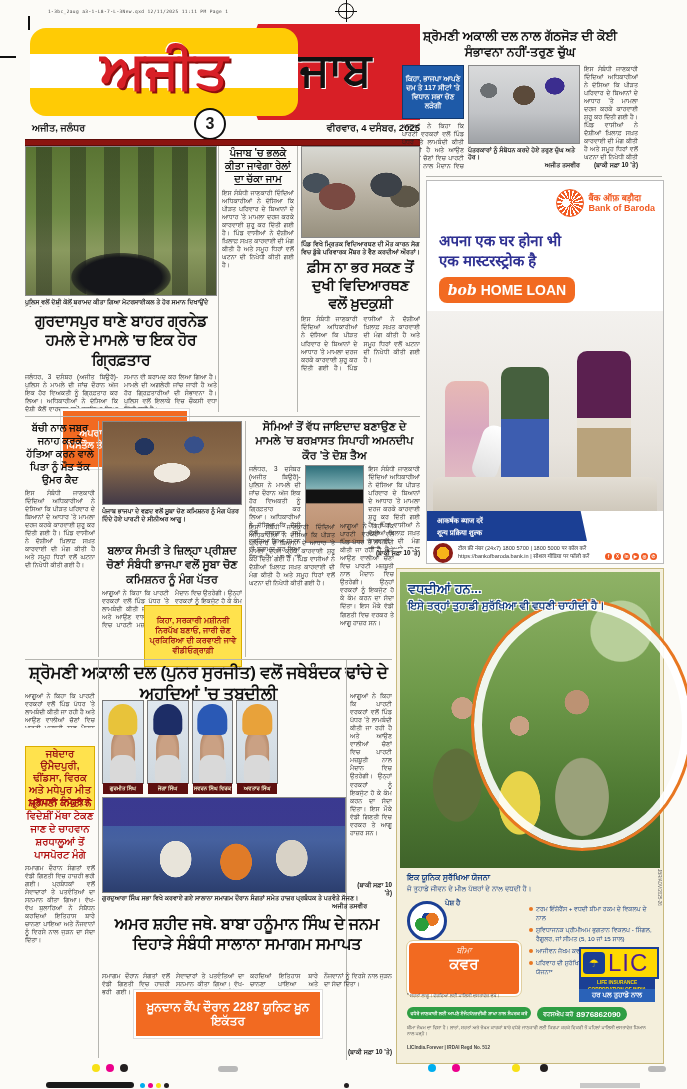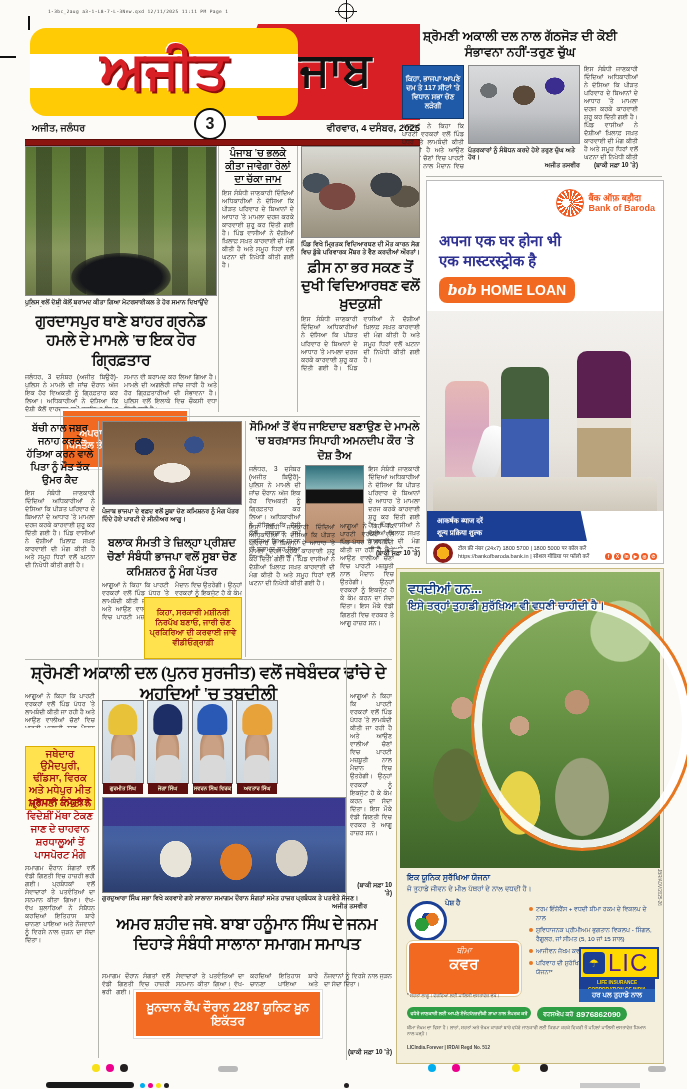--- a/index.html
+++ b/index.html
@@ -12,21 +12,21 @@
   .h-lg{font-weight:bold;font-size:15.5px;line-height:1.25;color:#101010;letter-spacing:-.2px;}
   .h-md{font-weight:bold;font-size:11px;line-height:1.3;color:#101010;}
   .h-sm{font-weight:bold;font-size:10px;line-height:1.3;color:#101010;}
   .h-red{color:#b01111;}
   .u{text-decoration:underline;text-underline-offset:2px;}
   .body-t{font-size:6.3px;line-height:1.28;text-align:justify;color:#222;}
   .c2{column-count:2;column-gap:6px;}
   .c4{column-count:4;column-gap:6px;}
   .cap{font-weight:bold;font-size:6.3px;line-height:1.2;color:#111;}
   .cont{font-weight:bold;font-size:6.3px;text-align:right;color:#111;}
-  .ctr{text-align:center;font-family:Liberation Serif, serif;}
+  .ctr{text-align:center;}
   
   .box-orange{background:#f26a21;color:#fff;font-weight:bold;text-align:center;
               border:2px solid #fff;outline:1px solid #ddd;display:flex;align-items:center;justify-content:center;}
   .box-yellow{background:#ffe24d;color:#9c1212;font-weight:bold;text-align:center;
               border:1px solid #dbae00;display:flex;align-items:center;justify-content:center;}
   .box-blue{background:#1e5aa8;color:#fff;font-weight:bold;text-align:center;
             border:1px solid #12396e;display:flex;align-items:center;justify-content:center;}
   
   .vline{width:1px;background:#b5b5b0;}
   .hline{height:1px;background:#b5b5b0;}
@@ -293,21 +293,21 @@
 
   <div class="abs" style="left:25px;top:421px;width:70px;height:236px;">
     <div class="h-sm ctr">ਬੱਚੀ ਨਾਲ ਜਬਰ ਜਨਾਹ ਕਰਕੇ ਹੱਤਿਆ ਕਰਨ ਵਾਲੇ ਪਿਤਾ ਨੂੰ ਮੌਤ ਤੱਕ ਉਮਰ ਕੈਦ</div>
     <div class="body-t" style="margin-top:3px;height:176px;overflow:hidden;">ਇਸ ਸੰਬੰਧੀ ਜਾਣਕਾਰੀ ਦਿੰਦਿਆਂ ਅਧਿਕਾਰੀਆਂ ਨੇ ਦੱਸਿਆ ਕਿ ਪੀੜਤ ਪਰਿਵਾਰ ਦੇ ਬਿਆਨਾਂ ਦੇ ਆਧਾਰ 'ਤੇ ਮਾਮਲਾ ਦਰਜ ਕਰਕੇ ਕਾਰਵਾਈ ਸ਼ੁਰੂ ਕਰ ਦਿੱਤੀ ਗਈ ਹੈ। ਪਿੰਡ ਵਾਸੀਆਂ ਨੇ ਦੋਸ਼ੀਆਂ ਖ਼ਿਲਾਫ਼ ਸਖ਼ਤ ਕਾਰਵਾਈ ਦੀ ਮੰਗ ਕੀਤੀ ਹੈ ਅਤੇ ਸਮੂਹ ਧਿਰਾਂ ਵਲੋਂ ਘਟਨਾ ਦੀ ਨਿਖੇਧੀ ਕੀਤੀ ਗਈ ਹੈ।</div>
   </div>
   <div class="abs vline" style="left:98px;top:421px;height:236px;"></div>
 
   <div class="abs" style="left:102px;top:421px;width:140px;height:236px;">
     <div class="photo ph-bjp" style="height:82px;"></div>
     <div class="cap" style="margin-top:2px;height:16px;overflow:hidden;">ਪੰਜਾਬ ਭਾਜਪਾ ਦੇ ਵਫ਼ਦ ਵਲੋਂ ਸੂਬਾ ਚੋਣ ਕਮਿਸ਼ਨਰ ਨੂੰ ਮੰਗ ਪੱਤਰ ਦਿੰਦੇ ਹੋਏ ਪਾਰਟੀ ਦੇ ਸੀਨੀਅਰ ਆਗੂ।</div>
-    <div class="h-md ctr" style="margin-top:12px;">ਬਲਾਕ ਸੰਮਤੀ ਤੇ ਜ਼ਿਲ੍ਹਾ ਪ੍ਰੀਸ਼ਦ ਚੋਣਾਂ ਸੰਬੰਧੀ ਭਾਜਪਾ ਵਲੋਂ ਸੂਬਾ ਚੋਣ ਕਮਿਸ਼ਨਰ ਨੂੰ ਮੰਗ ਪੱਤਰ</div>
+    <div class="h-md ctr" style="margin-top:20px;">ਬਲਾਕ ਸੰਮਤੀ ਤੇ ਜ਼ਿਲ੍ਹਾ ਪ੍ਰੀਸ਼ਦ ਚੋਣਾਂ ਸੰਬੰਧੀ ਭਾਜਪਾ ਵਲੋਂ ਸੂਬਾ ਚੋਣ ਕਮਿਸ਼ਨਰ ਨੂੰ ਮੰਗ ਪੱਤਰ</div>
     <div style="position:relative;margin-top:3px;height:86px;overflow:hidden;">
       <div class="body-t c2" style="height:100%;">ਆਗੂਆਂ ਨੇ ਕਿਹਾ ਕਿ ਪਾਰਟੀ ਵਰਕਰਾਂ ਵਲੋਂ ਪਿੰਡ ਪੱਧਰ 'ਤੇ ਲਾਮਬੰਦੀ ਕੀਤੀ ਜਾ ਰਹੀ ਹੈ ਅਤੇ ਆਉਣ ਵਾਲੀਆਂ ਚੋਣਾਂ ਵਿਚ ਪਾਰਟੀ ਮਜ਼ਬੂਤੀ ਨਾਲ ਮੈਦਾਨ ਵਿਚ ਉਤਰੇਗੀ। ਉਨ੍ਹਾਂ ਵਰਕਰਾਂ ਨੂੰ ਇਕਜੁੱਟ ਹੋ ਕੇ ਕੰਮ ਕਰਨ ਦਾ ਸੱਦਾ ਦਿੱਤਾ। ਇਸ ਮੌਕੇ ਵੱਡੀ ਗਿਣਤੀ ਵਿਚ ਵਰਕਰ ਤੇ ਆਗੂ ਹਾਜ਼ਰ ਸਨ।</div>
       <div class="abs box-yellow" style="right:0;top:16px;width:92px;height:56px;font-size:8px;padding:2px;">ਕਿਹਾ, ਸਰਕਾਰੀ ਮਸ਼ੀਨਰੀ ਨਿਰਪੱਖ ਬਣਾਓ, ਜਾਰੀ ਚੋਣ ਪ੍ਰਕਿਰਿਆ ਦੀ ਕਰਵਾਈ ਜਾਵੇ ਵੀਡੀਓਗ੍ਰਾਫ਼ੀ</div>
     </div>
   </div>
   <div class="abs vline" style="left:245px;top:421px;height:236px;"></div>
 
   <div class="abs" style="left:249px;top:419px;width:171px;">
     <div class="h-md ctr">ਸੋਮਿਆਂ ਤੋਂ ਵੱਧ ਜਾਇਦਾਦ ਬਣਾਉਣ ਦੇ ਮਾਮਲੇ 'ਚ ਬਰਖ਼ਾਸਤ ਸਿਪਾਹੀ ਅਮਨਦੀਪ ਕੌਰ 'ਤੇ ਦੋਸ਼ ਤੈਅ</div>
     <div style="display:flex;gap:4px;margin-top:3px;height:92px;">

